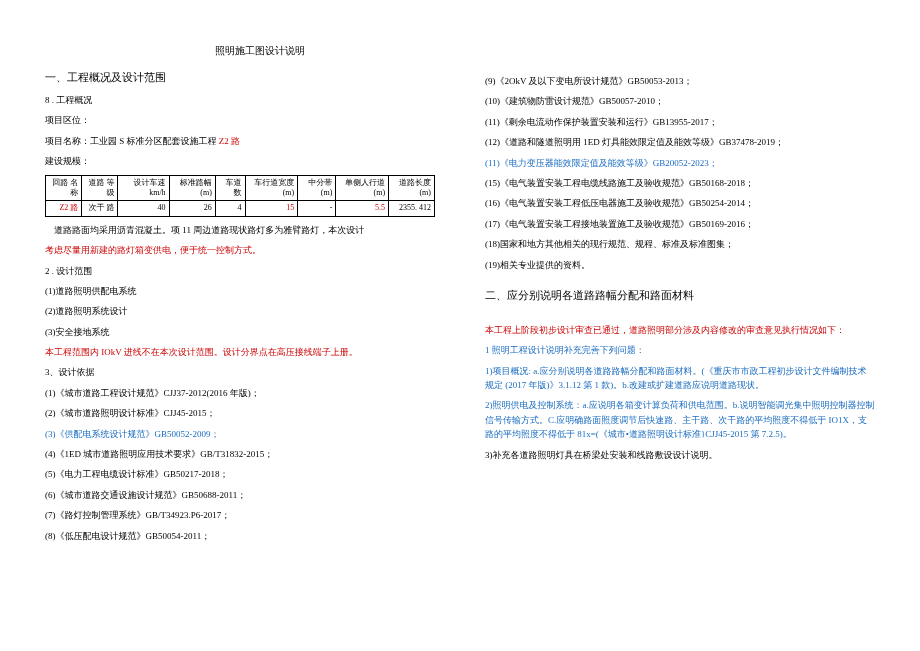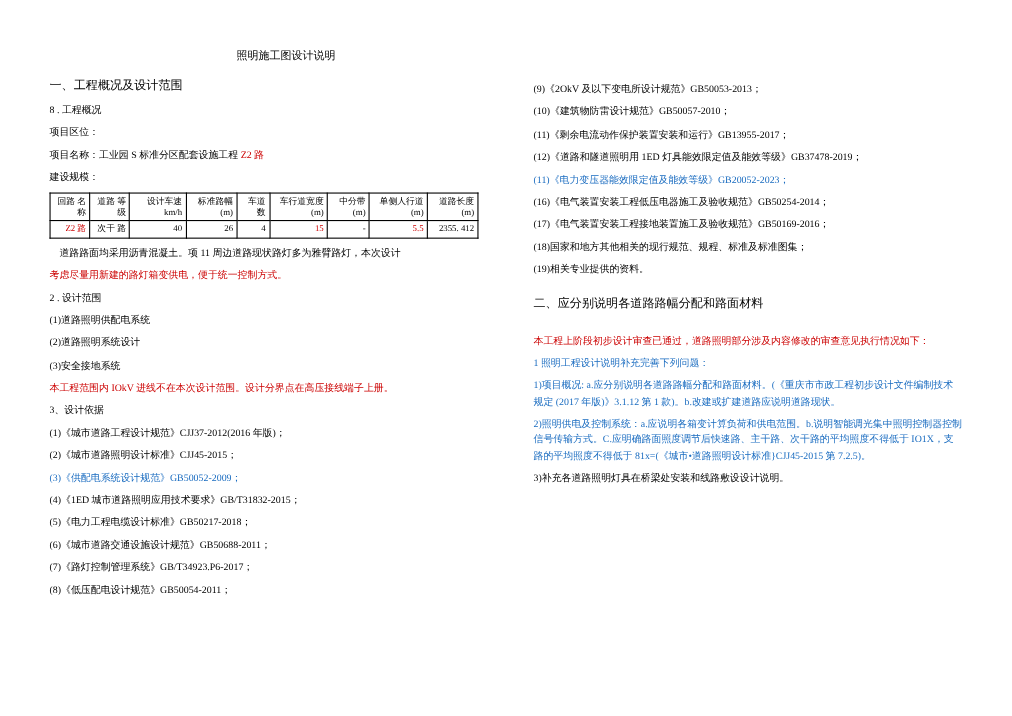--- a/index.html
+++ b/index.html
@@ -116,20 +116,21 @@
     <div class="line">(8)《低压配电设计规范》GB50054-2011；</div>
   </div>
 
   <div class="col">
     <div style="height:24px"></div>
     <div class="line">(9)《2OkV 及以下变电所设计规范》GB50053-2013；</div>
     <div class="line">(10)《建筑物防雷设计规范》GB50057-2010；</div>
     <div class="line">(11)《剩余电流动作保护装置安装和运行》GB13955-2017；</div>
     <div class="line">(12)《道路和隧道照明用 1ED 灯具能效限定值及能效等级》GB37478-2019；</div>
     <div class="line blue">(11)《电力变压器能效限定值及能效等级》GB20052-2023；</div>
+    <div class="line">(15)《电气装置安装工程电缆线路施工及验收规范》GB50168-2018；</div>
     <div class="line">(16)《电气装置安装工程低压电器施工及验收规范》GB50254-2014；</div>
     <div class="line">(17)《电气装置安装工程接地装置施工及验收规范》GB50169-2016；</div>
     <div class="line">(18)国家和地方其他相关的现行规范、规程、标准及标准图集；</div>
     <div class="line">(19)相关专业提供的资料。</div>
     <div style="height:6px"></div>
     <div class="section-h">二、应分别说明各道路路幅分配和路面材料</div>
     <div style="height:6px"></div>
     <div class="line red">本工程上阶段初步设计审查已通过，道路照明部分涉及内容修改的审查意见执行情况如下：</div>
     <div class="line blue">1     照明工程设计说明补充完善下列问题：</div>
     <div class="line blue">1)项目概况: a.应分别说明各道路路幅分配和路面材料。(《重庆市市政工程初步设计文件编制技术规定 (2017 年版)》3.1.12 第 1 款)。b.改建或扩建道路应说明道路现状。</div>

